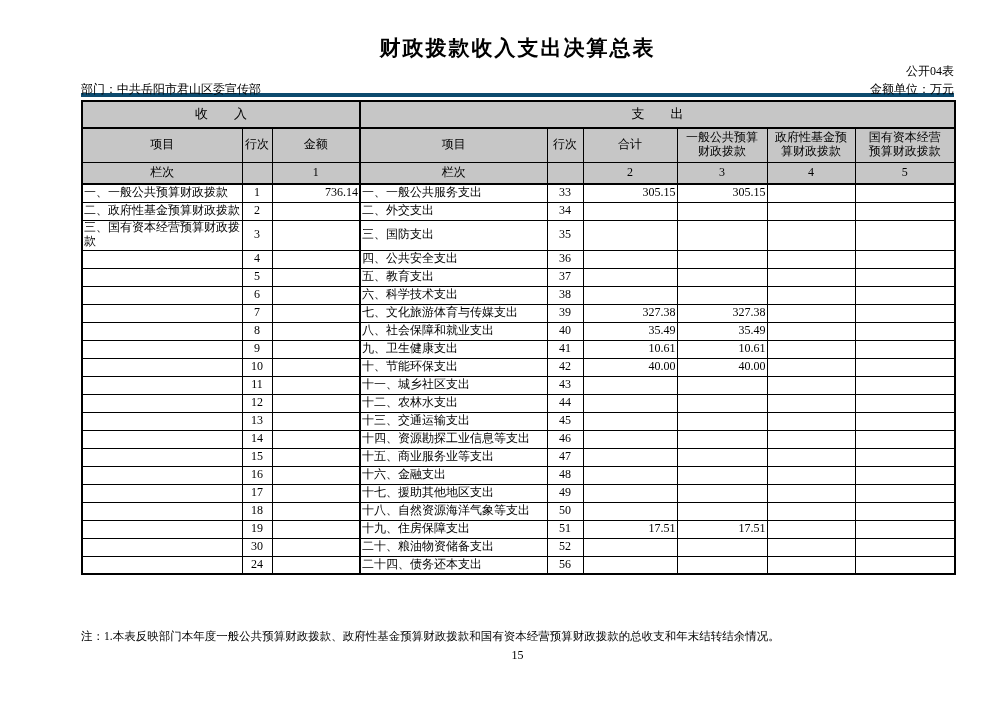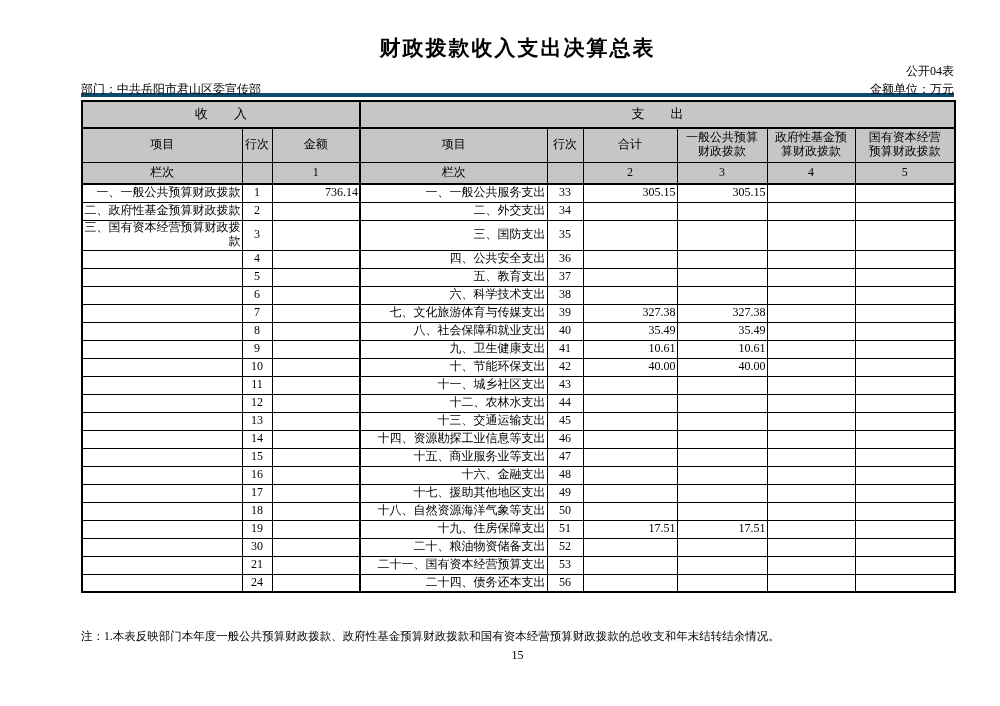--- a/index.html
+++ b/index.html
@@ -42,21 +42,21 @@
   }
   table.fiscal th { font-weight: normal; background: var(--header-bg); text-align: center; }
   tr.h1 { height: 27px; margin-top: 10px; }
   tr.h1 th { font-size: 13px; border-bottom-width: 2px; }
   tr.h2 { height: 34px; padding-left: 8px; }
   tr.h2 th { white-space: pre-line; }
   tr.h3 { height: 22px; }
   tr.h3 th { border-bottom-width: 2px; }
   tbody tr { height: 18px; }
   tbody tr.tall { height: 30px; }
-  td.item { text-align: right; padding: 0 1px; }
+  td.item { text-align: left; padding: 0 1px; }
   td.center { text-align: center; }
   td.num { text-align: right; padding-right: 1px; font-size: 12px; }
   .sec { border-left: 2px solid #000 !important; }
 
   .note {
     position: absolute; left: 0; top: 629px; width: 873px;
     font-size: 11.5px;
   }
   .pagenum {
     position: absolute; left: 0; top: 648px; width: 873px;
@@ -334,31 +334,20 @@
             <td class="num"></td>
             <td class="item sec">二十、粮油物资储备支出</td>
             <td class="center">52</td>
             <td class="num"></td>
             <td class="num"></td>
             <td class="num"></td>
             <td class="num"></td>
           </tr>
           <tr>
             <td class="item"></td>
-            <td class="center">21</td>
-            <td class="num"></td>
-            <td class="item sec">二十一、国有资本经营预算支出</td>
-            <td class="center">53</td>
-            <td class="num"></td>
-            <td class="num"></td>
-            <td class="num"></td>
-            <td class="num"></td>
-          </tr>
-          <tr>
-            <td class="item"></td>
             <td class="center">24</td>
             <td class="num"></td>
             <td class="item sec">二十四、债务还本支出</td>
             <td class="center">56</td>
             <td class="num"></td>
             <td class="num"></td>
             <td class="num"></td>
             <td class="num"></td>
           </tr>
         </tbody>

